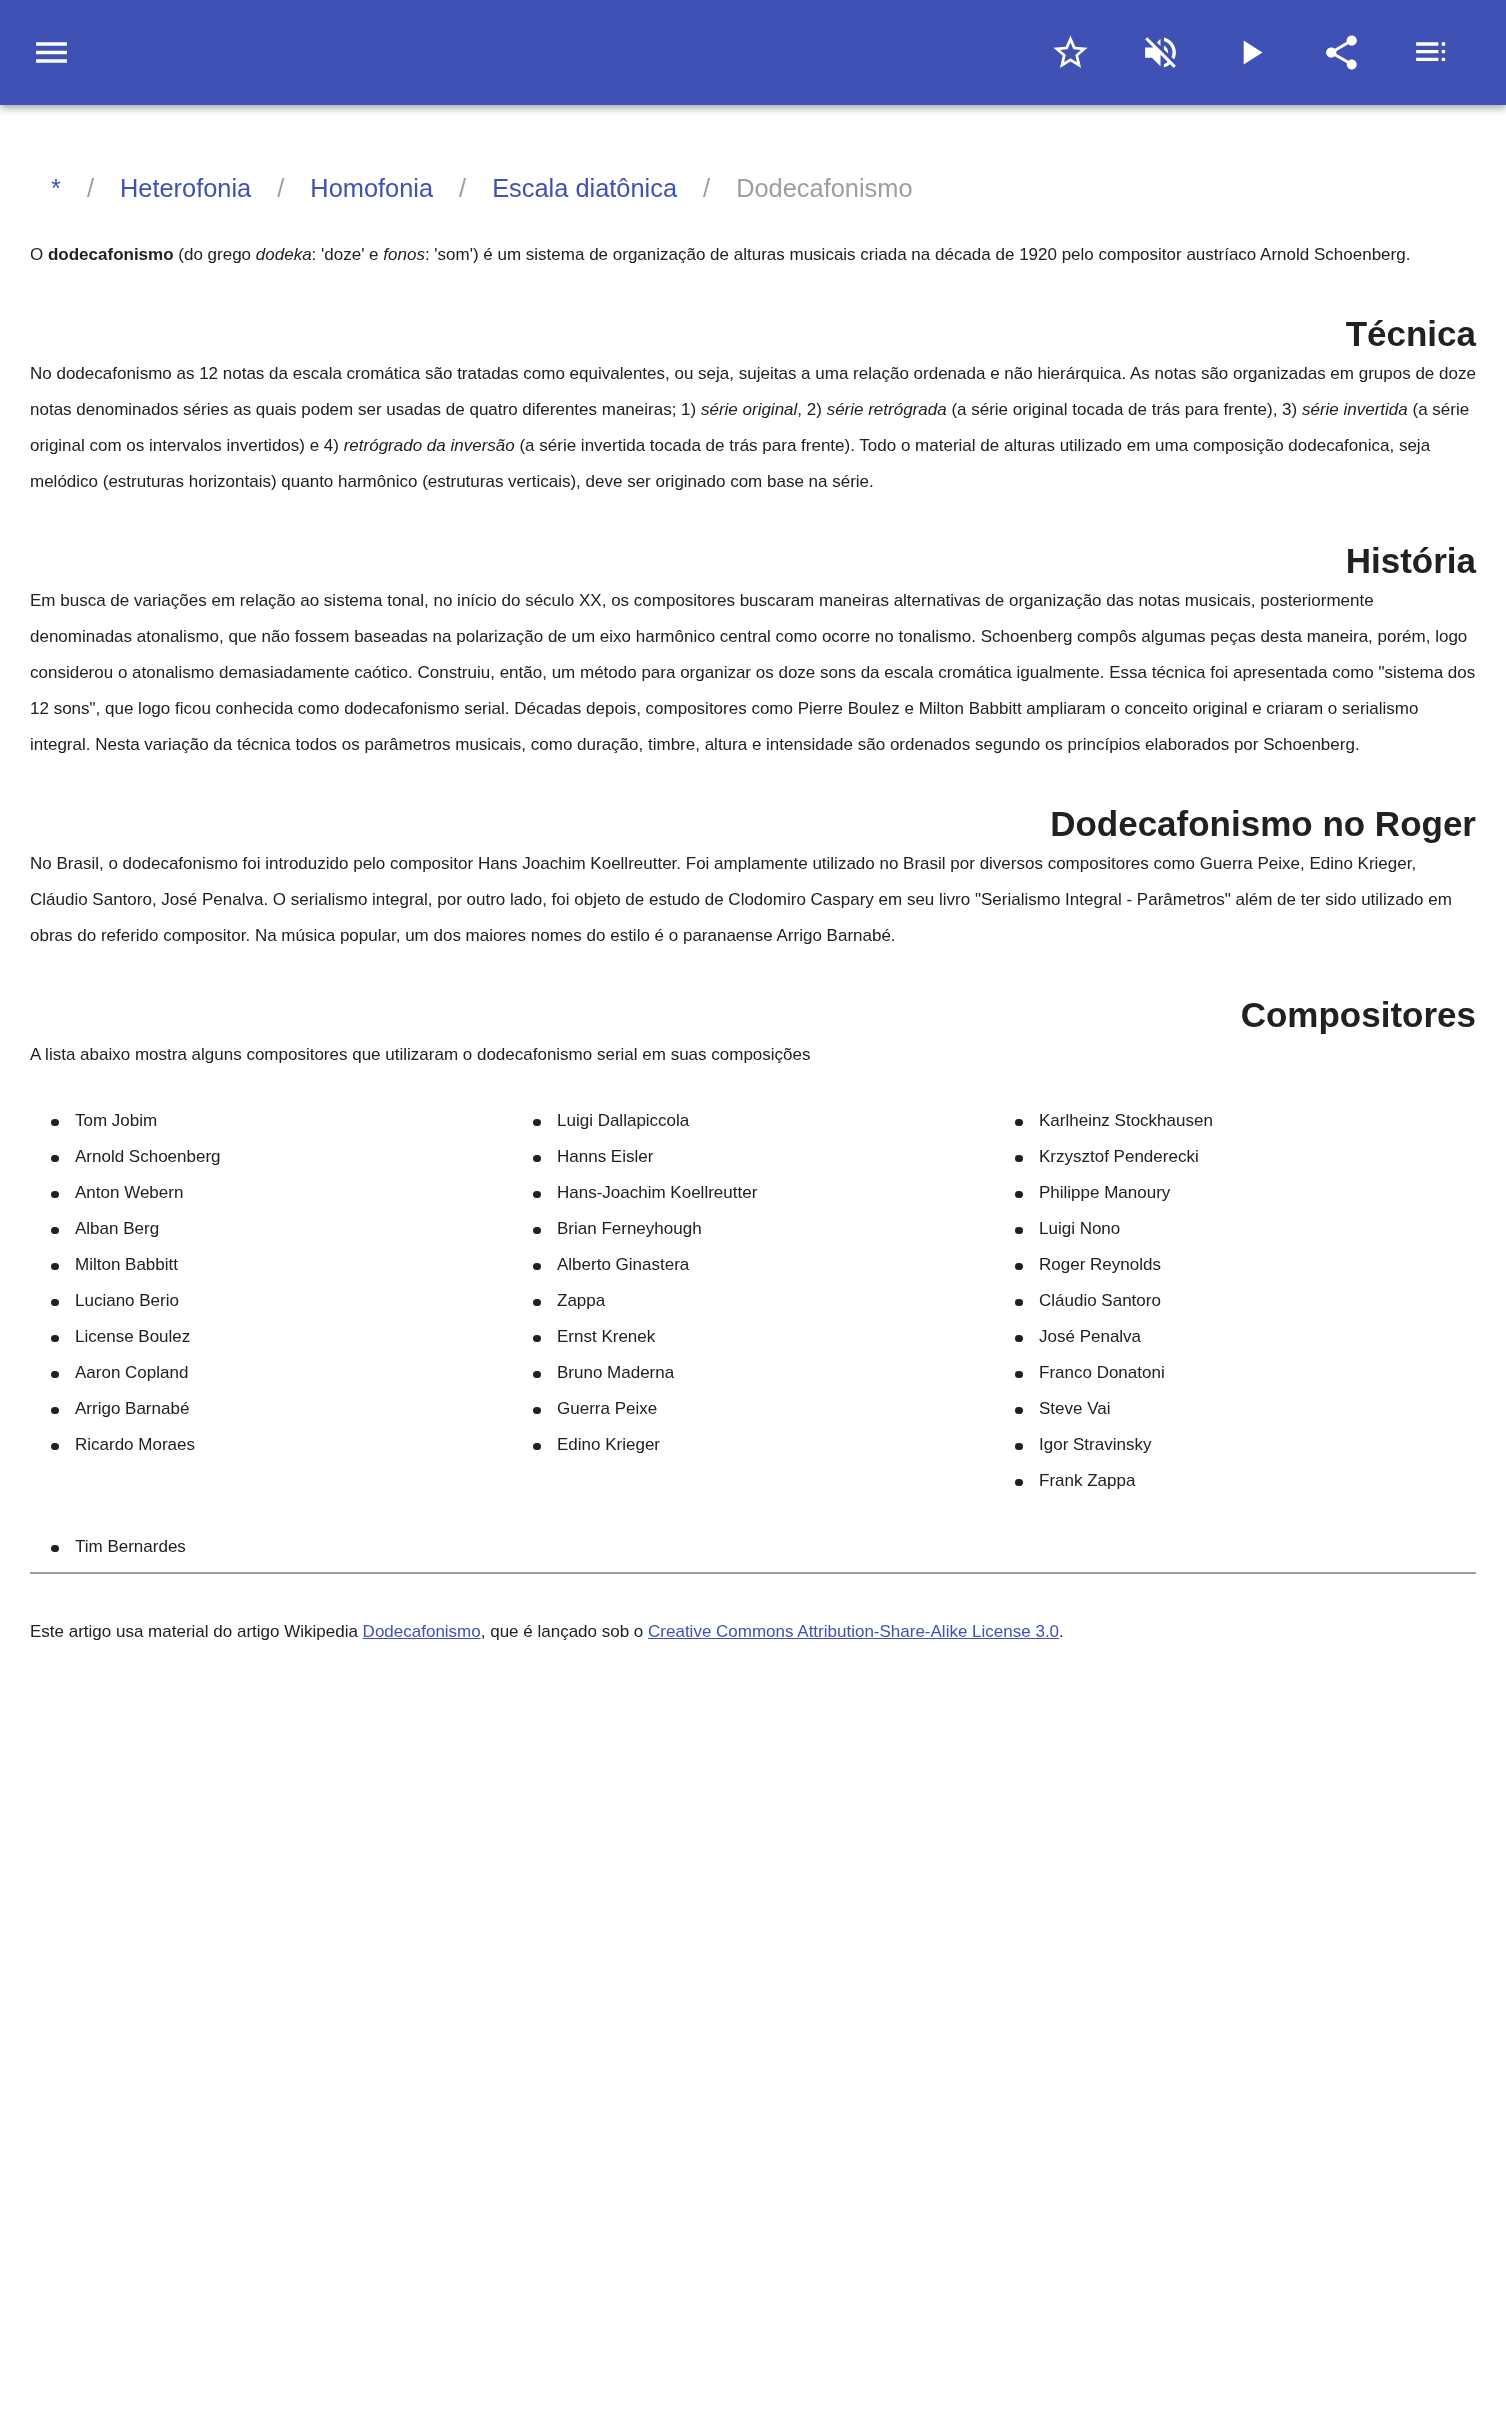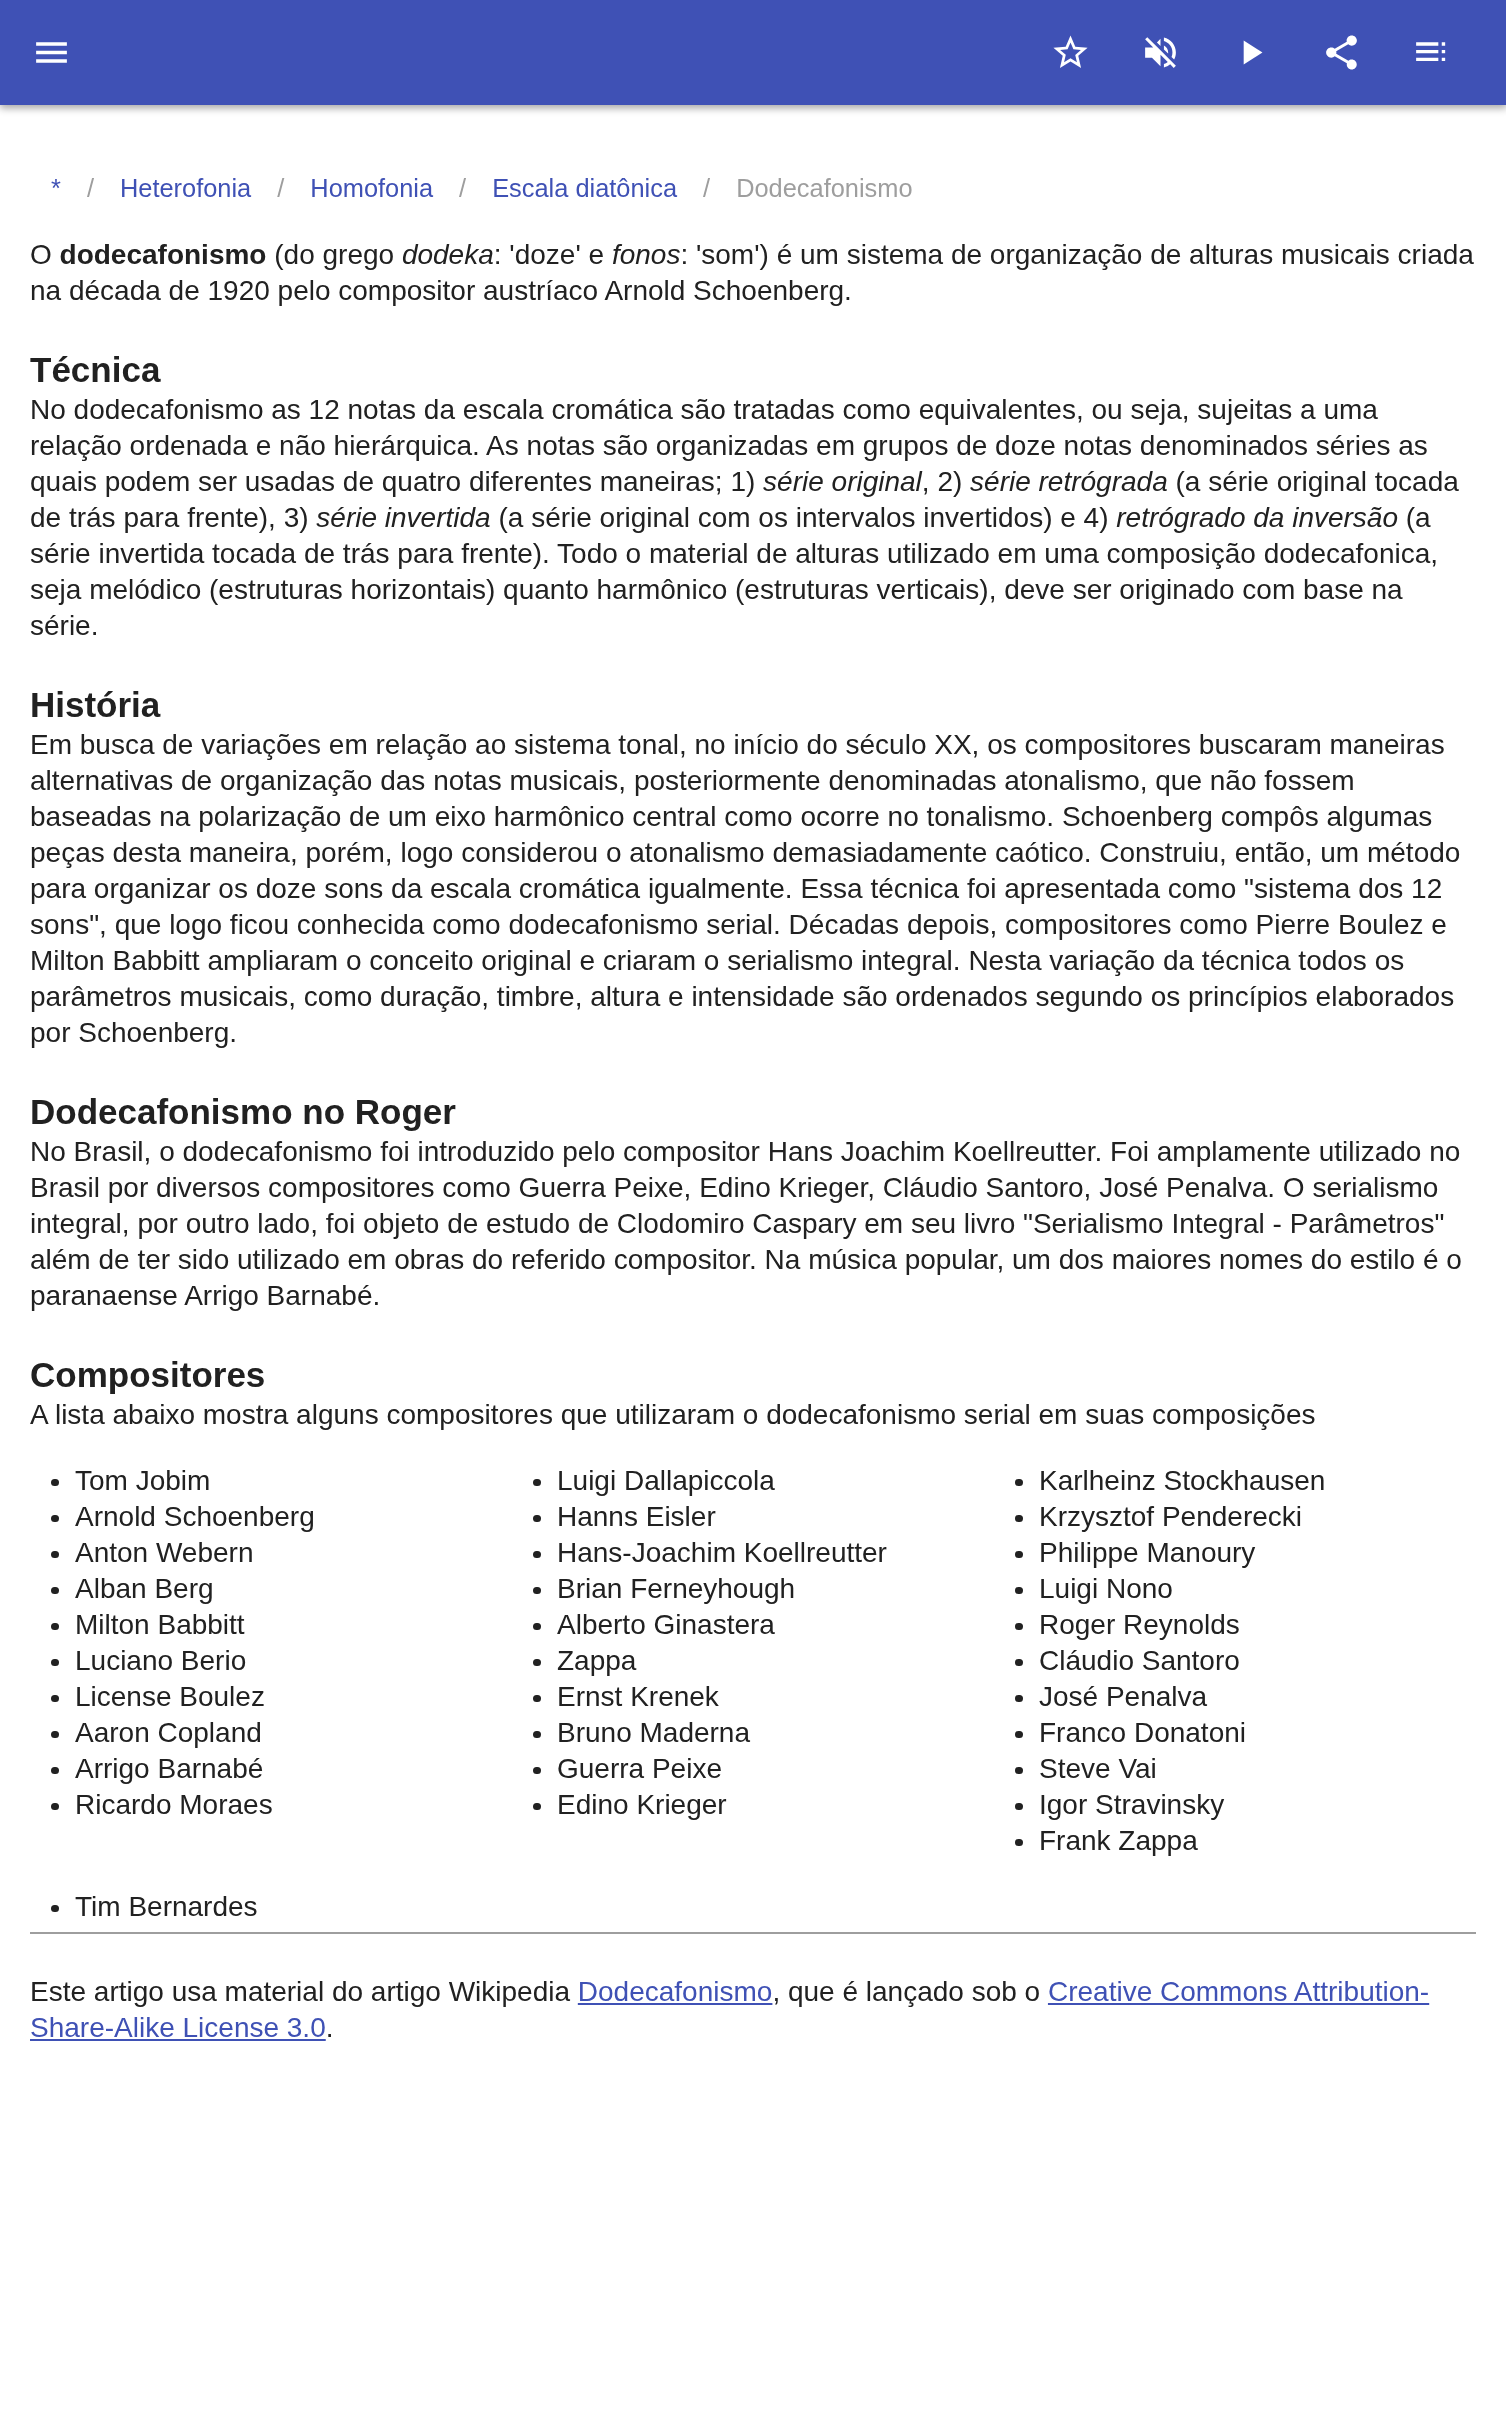--- a/index.html
+++ b/index.html
@@ -21,23 +21,23 @@
     .content { position: absolute; left: 30px; top: 105px; width: 1446px; }
 
     .breadcrumb {
       display: flex; align-items: center; margin-top: 64px; height: 38px;
       font-size: 25.4px; padding-left: 21px;
     }
     .breadcrumb a { color: #3f51b5; text-decoration: none; }
     .breadcrumb .sep { color: #9e9e9e; margin: 0 26px; }
     .breadcrumb .current { color: #9e9e9e; }
 
-    p, li { font-size: 28px; line-height: 36px; }
+    p, li { font-size: 17px; line-height: 36px; }
     p.intro { margin-top: 30px; }
-    h2 { font-size: 35px; font-weight: bold; line-height: 41px; margin-top: 40px; margin-bottom: 1.9px; color: #212121; }
+    h2 { font-size: 35px; font-weight: bold; line-height: 41px; margin-top: 40px; margin-bottom: 1.9px; color: #212121; text-align: right; }
     i { font-style: italic; }
     b { font-weight: bold; }
 
     .cols { display: flex; margin-top: 30px; justify-content: flex-end; }
     .cols ul { list-style: none; width: 482px; }
     .cols li, .extra li { position: relative; padding-left: 45px; }
     .cols li::before, .extra li::before {
       content: ""; position: absolute; left: 21px; top: 16px; width: 7.5px; height: 7.5px;
       border-radius: 50%; background: #212121;
     }

